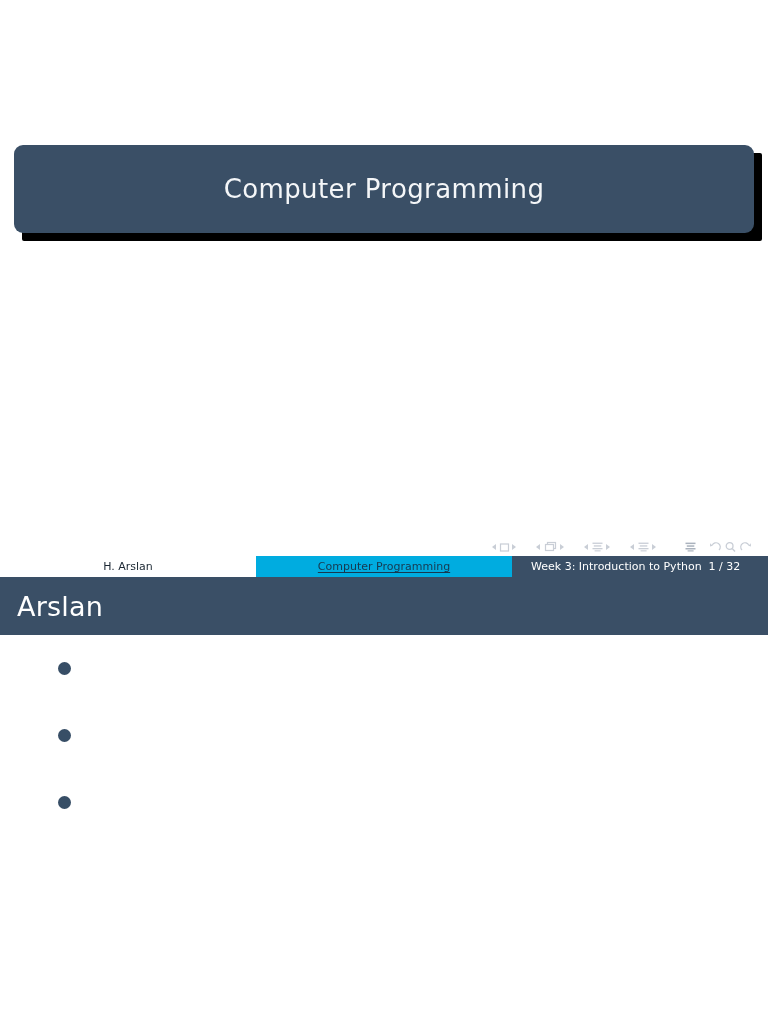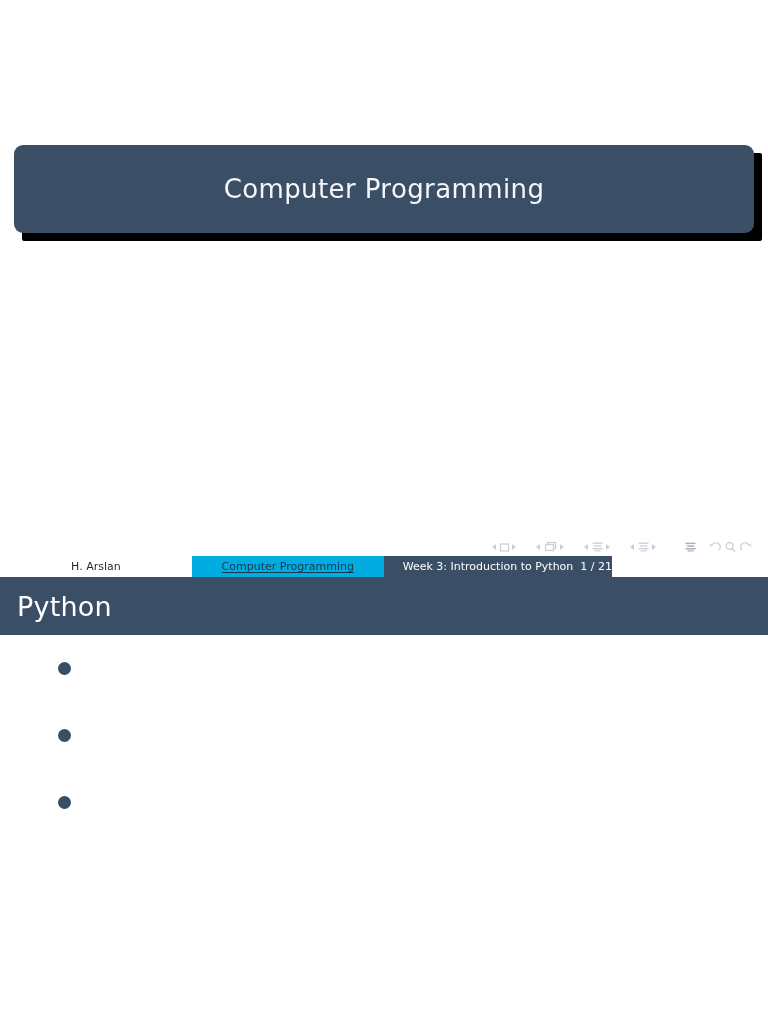--- a/index.html
+++ b/index.html
@@ -101,21 +101,21 @@
     align-items: center;
     margin-left: 10px;
   }
   .navright .ico { margin-left: 2px; }
 
   
   .footer {
     position: absolute;
     left: 0;
     top: 556px;
-    width: 612px;
+    width: 768px;
     height: 21px;
     display: flex;
     align-items: center;
   }
   .footer-seg {
     height: 21px;
     display: flex;
     align-items: center;
     justify-content: center;
     font-size: 11px;
@@ -288,29 +288,29 @@
     </div>
 
     <div class="footer">
       <div class="footer-seg footer-author">
         <span>H. Arslan</span>
       </div>
       <div class="footer-seg footer-inst">
         <span>Computer Programming</span>
       </div>
       <div class="footer-seg footer-date">
-        <span>Week 3: Introduction to Python  1 / 21</span>
+        <span>Week 3: Introduction to Python  1 / 32</span>
       </div>
     </div>
   </div>
 
   <div class="slide-outline">
 
     <div class="frametitle-bar">
-      <span class="frametitle-text">Python</span>
+      <span class="frametitle-text">Arslan</span>
     </div>
 
     <div class="toc">
       <div class="toc-item">
         <span class="toc-bullet"></span>
         <span class="toc-label"></span>
       </div>
       <div class="toc-item">
         <span class="toc-bullet"></span>
         <span class="toc-label"></span>

